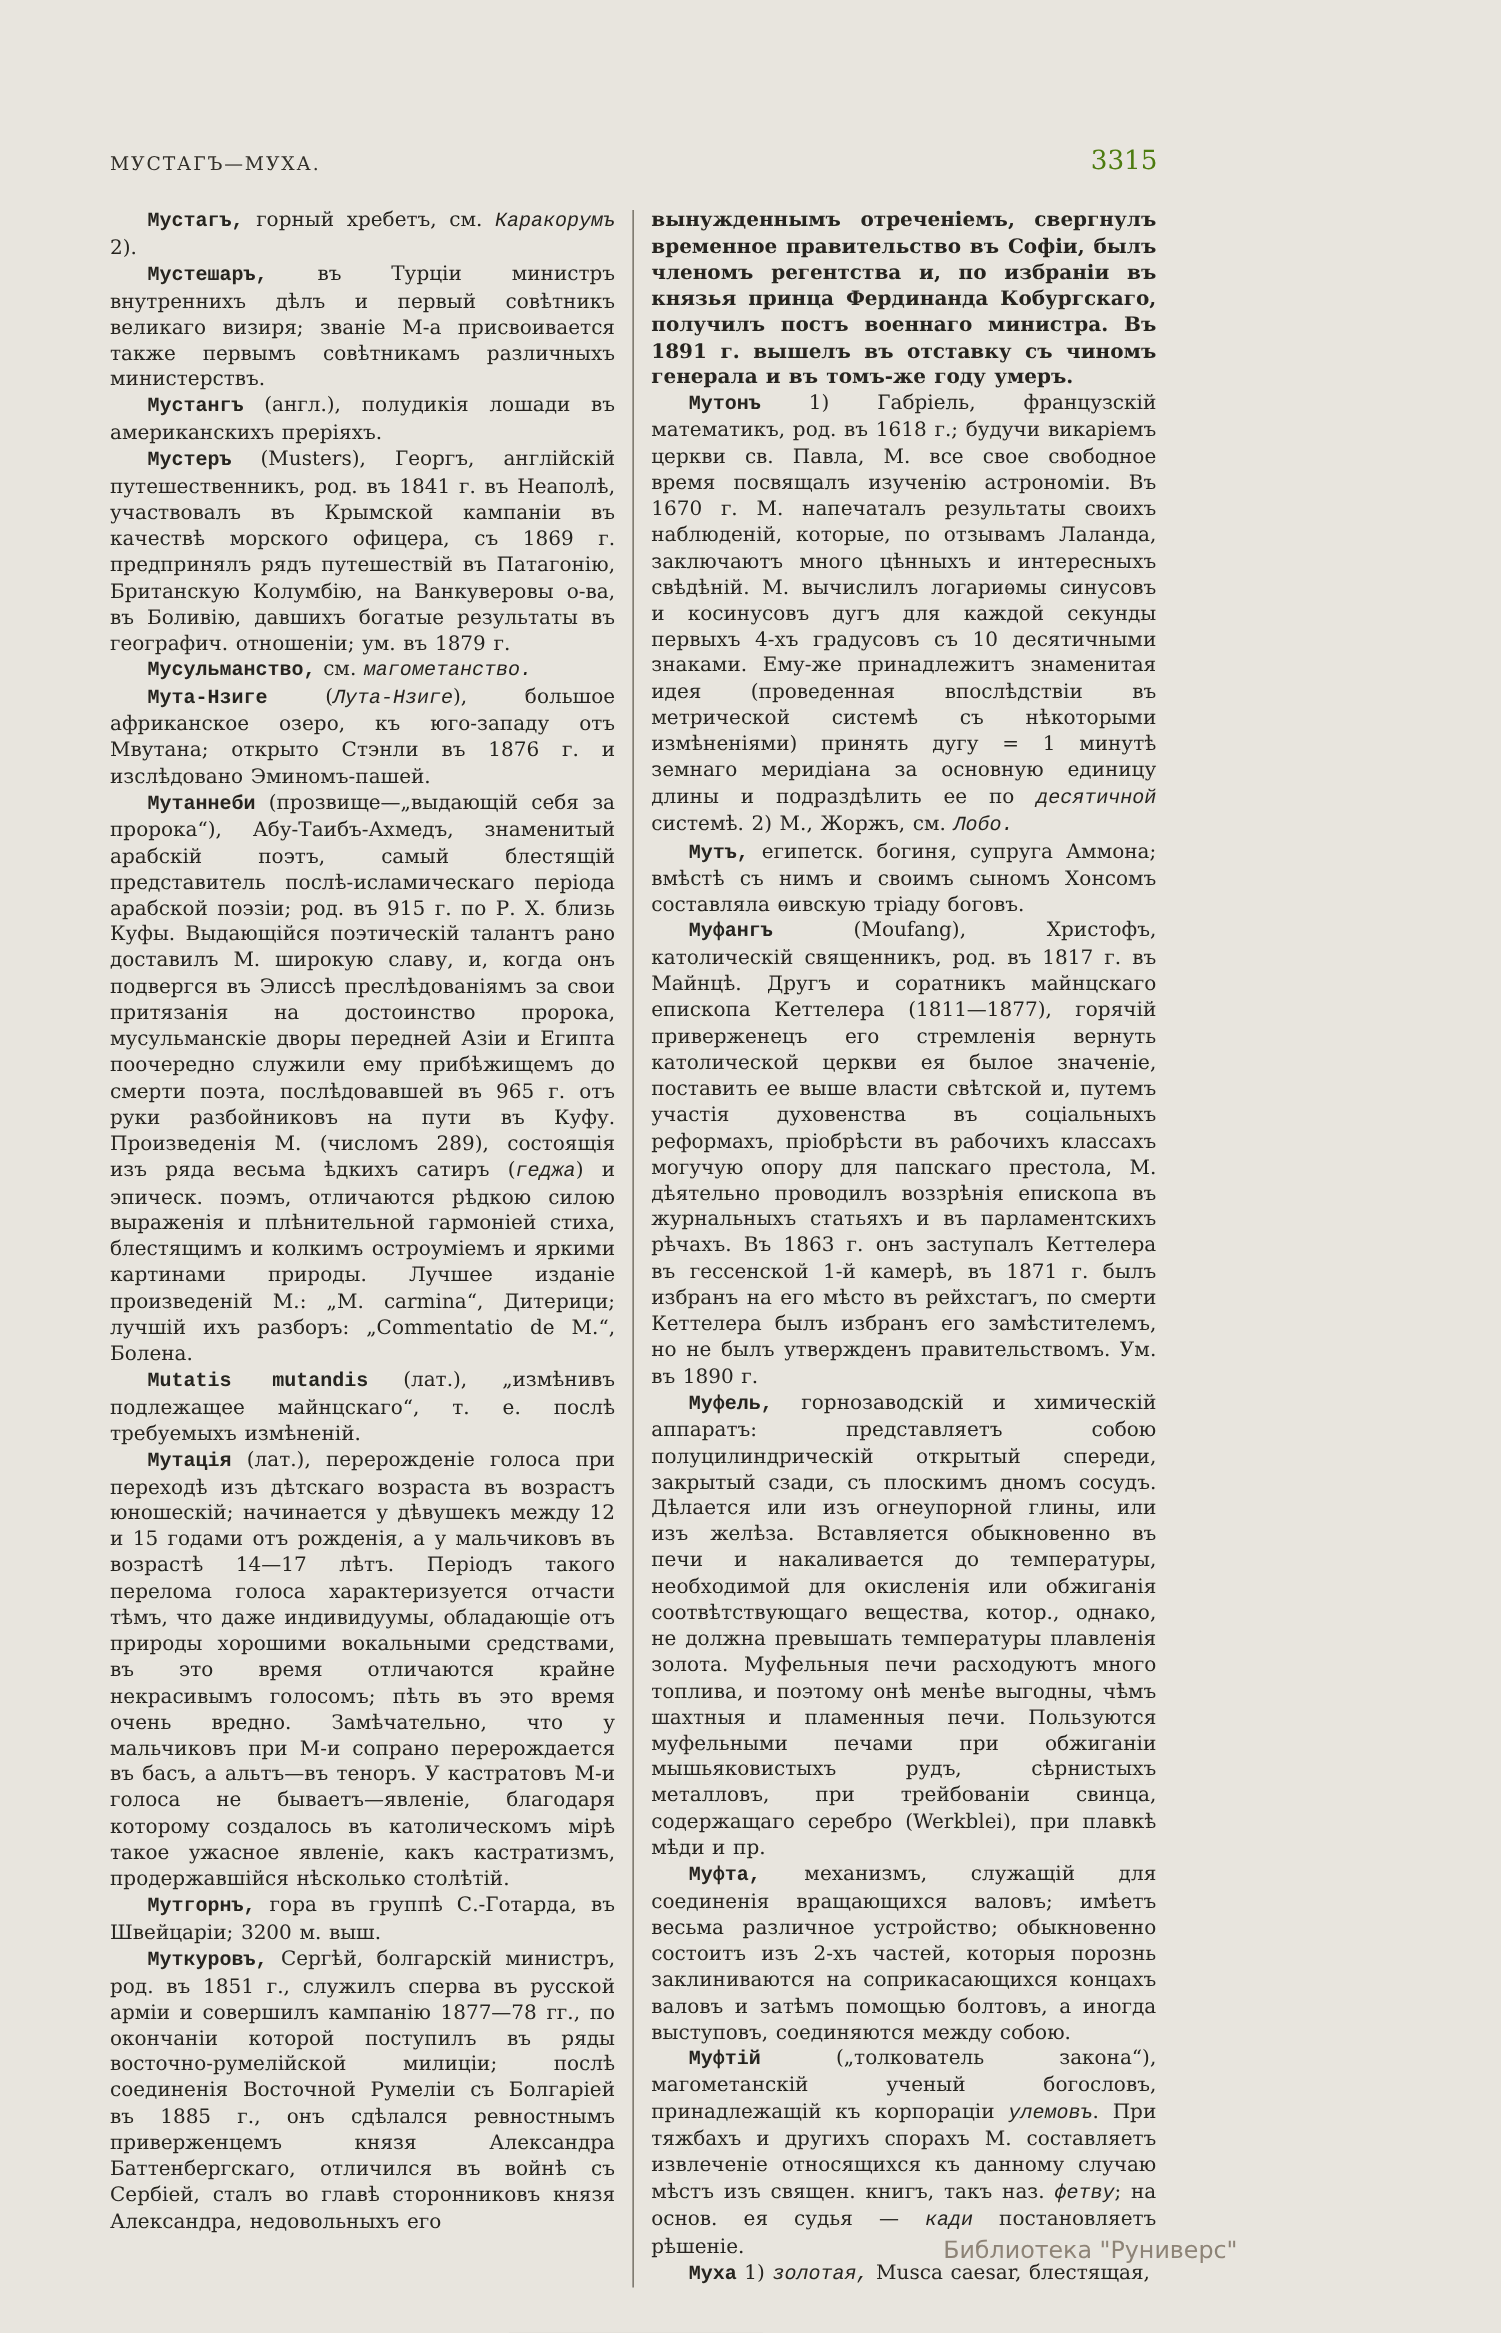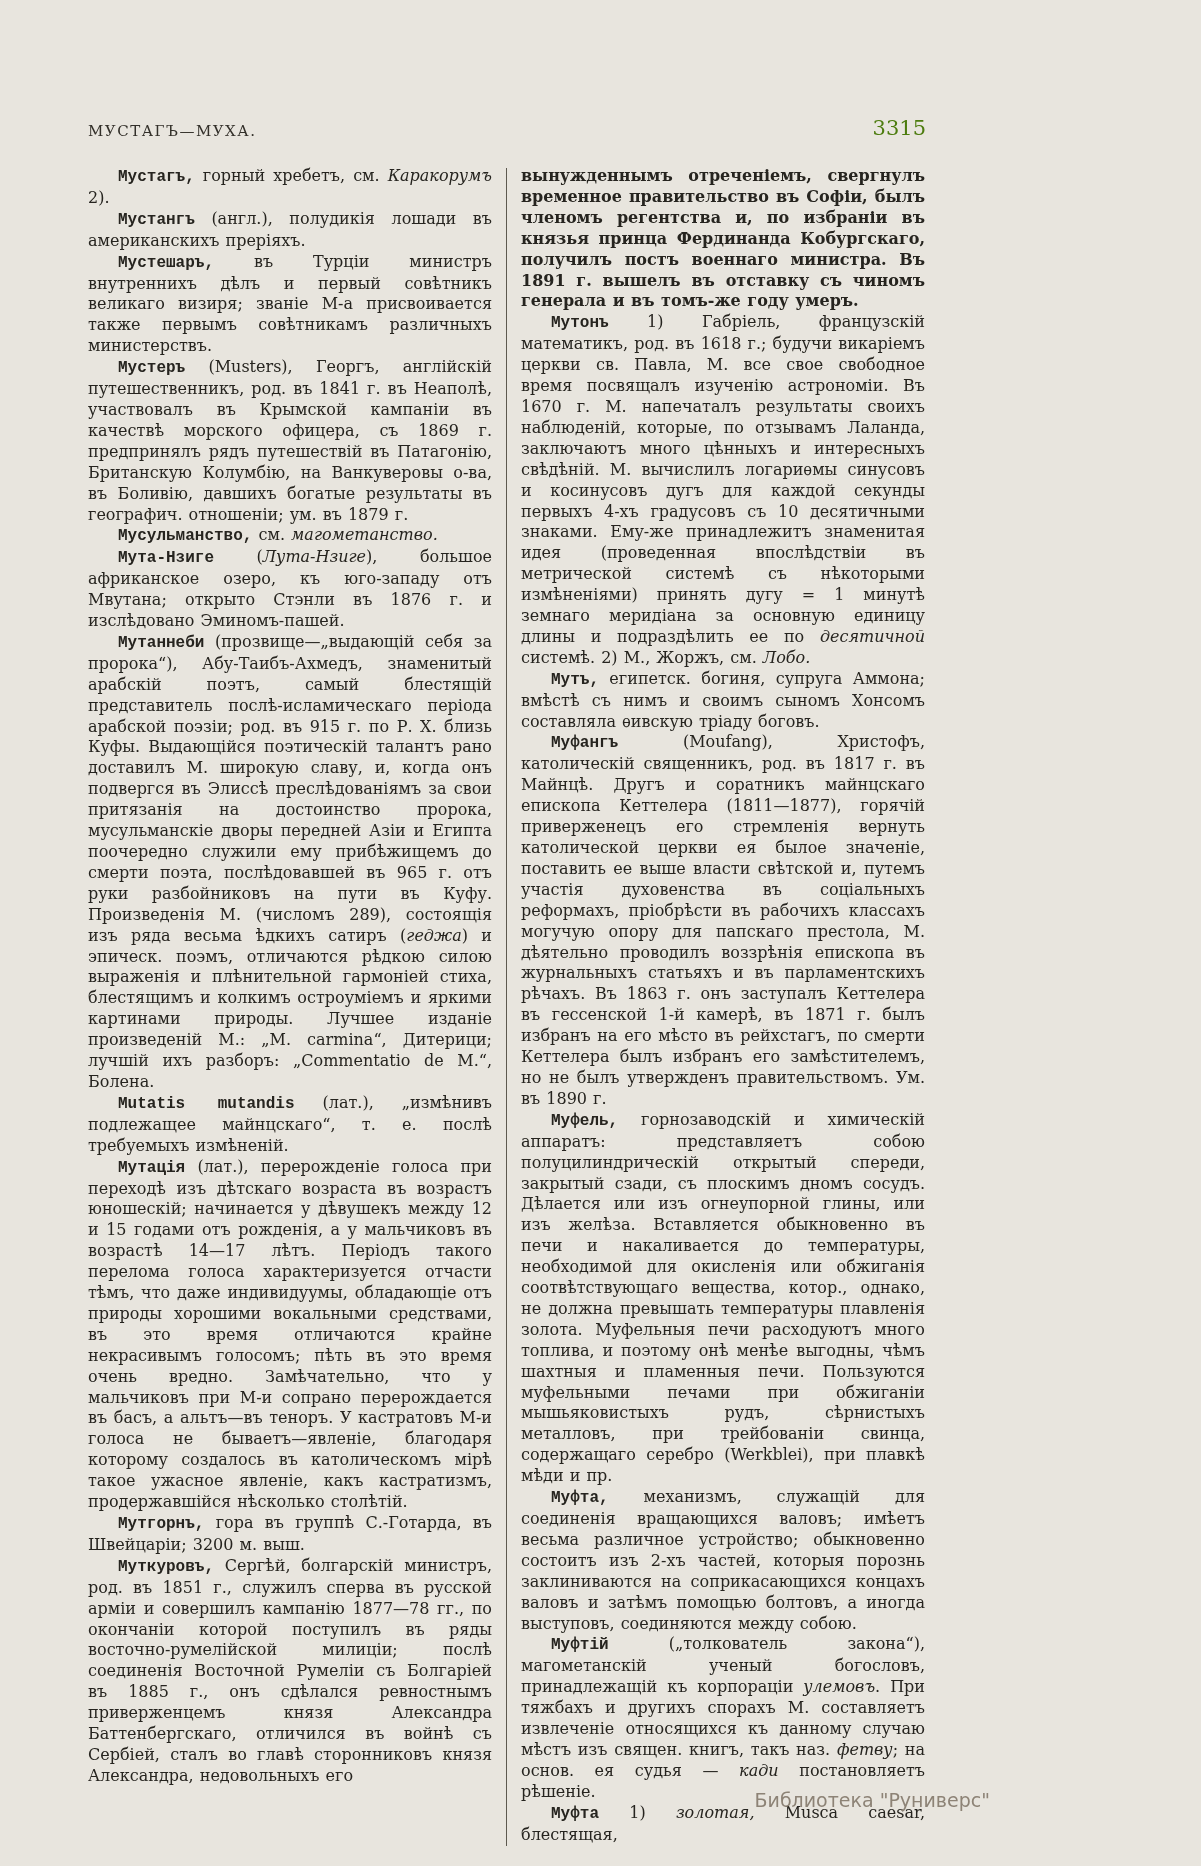--- a/index.html
+++ b/index.html
@@ -53,21 +53,21 @@
   p.entry{
     margin:0;
     font-size:16px;
     line-height:20.9px;
     text-align:justify;
     text-indent:30px;
     word-spacing:1px;
   }
   p.entry.cont{text-indent:0;font-weight:bold;}
   .bold{font-weight:bold;font-family:Liberation Mono, monospace;}
-  .italic{font-style:italic;}
+  .italic{font-style:italic;font-family:Liberation Mono, monospace;}
   .watermark{
     position:absolute;
     top:1789px;
     right:211px;
     font-family:"DejaVu Sans",sans-serif;
     font-size:19px;
     color:#8d8376;
   }
 </style>
 </head>
@@ -75,38 +75,38 @@
 
 <div class="page">
   <div class="text-block">
     <div class="header">
       <div class="header-title">МУСТАГЪ—МУХА.</div>
       <div class="page-number">3315</div>
     </div>
     <div class="columns">
       <div class="column" id="col-left">
           <p class="entry"><span class="bold">Мустагъ,</span><span> горный хребетъ, см. </span><span class="italic">Каракорумъ</span><span> 2).</span></p>
+          <p class="entry"><span class="bold">Мустешаръ,</span><span> въ Турціи министръ внутреннихъ дѣлъ и первый совѣтникъ великаго визиря; званіе М-а присвоивается также первымъ совѣтникамъ различныхъ министерствъ.</span></p>
           <p class="entry"><span class="bold">Мустангъ</span><span> (англ.), полудикія лошади въ американскихъ преріяхъ.</span></p>
-          <p class="entry"><span class="bold">Мустешаръ,</span><span> въ Турціи министръ внутреннихъ дѣлъ и первый совѣтникъ великаго визиря; званіе М-а присвоивается также первымъ совѣтникамъ различныхъ министерствъ.</span></p>
           <p class="entry"><span class="bold">Мустеръ</span><span> (Musters), Георгъ, англійскій путешественникъ, род. въ 1841 г. въ Неаполѣ, участвовалъ въ Крымской кампаніи въ качествѣ морского офицера, съ 1869 г. предпринялъ рядъ путешествій въ Патагонію, Британскую Колумбію, на Ванкуверовы о-ва, въ Боливію, давшихъ богатые результаты въ географич. отношеніи; ум. въ 1879 г.</span></p>
           <p class="entry"><span class="bold">Мусульманство,</span><span> см. </span><span class="italic">магометанство.</span></p>
           <p class="entry"><span class="bold">Мута-Нзиге</span><span> (</span><span class="italic">Лута-Нзиге</span><span>), большое африканское озеро, къ юго-западу отъ Мвутана; открыто Стэнли въ 1876 г. и изслѣдовано Эминомъ-пашей.</span></p>
           <p class="entry"><span class="bold">Мутаннеби</span><span> (прозвище—„выдающій себя за пророка“), Абу-Таибъ-Ахмедъ, знаменитый арабскій поэтъ, самый блестящій представитель послѣ-исламическаго періода арабской поэзіи; род. въ 915 г. по Р. Х. близь Куфы. Выдающійся поэтическій талантъ рано доставилъ М. широкую славу, и, когда онъ подвергся въ Элиссѣ преслѣдованіямъ за свои притязанія на достоинство пророка, мусульманскіе дворы передней Азіи и Египта поочередно служили ему прибѣжищемъ до смерти поэта, послѣдовавшей въ 965 г. отъ руки разбойниковъ на пути въ Куфу. Произведенія М. (числомъ 289), состоящія изъ ряда весьма ѣдкихъ сатиръ (</span><span class="italic">геджа</span><span>) и эпическ. поэмъ, отличаются рѣдкою силою выраженія и плѣнительной гармоніей стиха, блестящимъ и колкимъ остроуміемъ и яркими картинами природы. Лучшее изданіе произведеній М.: „М. carmina“, Дитерици; лучшій ихъ разборъ: „Commentatio de M.“, Болена.</span></p>
           <p class="entry"><span class="bold">Mutatis mutandis</span><span> (лат.), „измѣнивъ подлежащее майнцскаго“, т. е. послѣ требуемыхъ измѣненій.</span></p>
           <p class="entry"><span class="bold">Мутація</span><span> (лат.), перерожденіе голоса при переходѣ изъ дѣтскаго возраста въ возрастъ юношескій; начинается у дѣвушекъ между 12 и 15 годами отъ рожденія, а у мальчиковъ въ возрастѣ 14—17 лѣтъ. Періодъ такого перелома голоса характеризуется отчасти тѣмъ, что даже индивидуумы, обладающіе отъ природы хорошими вокальными средствами, въ это время отличаются крайне некрасивымъ голосомъ; пѣть въ это время очень вредно. Замѣчательно, что у мальчиковъ при М-и сопрано перерождается въ басъ, а альтъ—въ теноръ. У кастратовъ М-и голоса не бываетъ—явленіе, благодаря которому создалось въ католическомъ мірѣ такое ужасное явленіе, какъ кастратизмъ, продержавшійся нѣсколько столѣтій.</span></p>
           <p class="entry"><span class="bold">Мутгорнъ,</span><span> гора въ группѣ С.-Готарда, въ Швейцаріи; 3200 м. выш.</span></p>
           <p class="entry"><span class="bold">Муткуровъ,</span><span> Сергѣй, болгарскій министръ, род. въ 1851 г., служилъ сперва въ русской арміи и совершилъ кампанію 1877—78 гг., по окончаніи которой поступилъ въ ряды восточно-румелійской милиціи; послѣ соединенія Восточной Румеліи съ Болгаріей въ 1885 г., онъ сдѣлался ревностнымъ приверженцемъ князя Александра Баттенбергскаго, отличился въ войнѣ съ Сербіей, сталъ во главѣ сторонниковъ князя Александра, недовольныхъ его</span></p>
         </div>
       <div class="divider"></div>
       <div class="column" id="col-right">
           <p class="entry cont"><span>вынужденнымъ отреченіемъ, свергнулъ временное правительство въ Софіи, былъ членомъ регентства и, по избраніи въ князья принца Фердинанда Кобургскаго, получилъ постъ военнаго министра. Въ 1891 г. вышелъ въ отставку съ чиномъ генерала и въ томъ-же году умеръ.</span></p>
           <p class="entry"><span class="bold">Мутонъ</span><span> 1) Габріель, французскій математикъ, род. въ 1618 г.; будучи викаріемъ церкви св. Павла, М. все свое свободное время посвящалъ изученію астрономіи. Въ 1670 г. М. напечаталъ результаты своихъ наблюденій, которые, по отзывамъ Лаланда, заключаютъ много цѣнныхъ и интересныхъ свѣдѣній. М. вычислилъ логариѳмы синусовъ и косинусовъ дугъ для каждой секунды первыхъ 4-хъ градусовъ съ 10 десятичными знаками. Ему-же принадлежитъ знаменитая идея (проведенная впослѣдствіи въ метрической системѣ съ нѣкоторыми измѣненіями) принять дугу = 1 минутѣ земнаго меридіана за основную единицу длины и подраздѣлить ее по </span><span class="italic">десятичной</span><span> системѣ. 2) М., Жоржъ, см. </span><span class="italic">Лобо.</span></p>
           <p class="entry"><span class="bold">Мутъ,</span><span> египетск. богиня, супруга Аммона; вмѣстѣ съ нимъ и своимъ сыномъ Хонсомъ составляла ѳивскую тріаду боговъ.</span></p>
           <p class="entry"><span class="bold">Муфангъ</span><span> (Moufang), Христофъ, католическій священникъ, род. въ 1817 г. въ Майнцѣ. Другъ и соратникъ майнцскаго епископа Кеттелера (1811—1877), горячій приверженецъ его стремленія вернуть католической церкви ея былое значеніе, поставить ее выше власти свѣтской и, путемъ участія духовенства въ соціальныхъ реформахъ, пріобрѣсти въ рабочихъ классахъ могучую опору для папскаго престола, М. дѣятельно проводилъ воззрѣнія епископа въ журнальныхъ статьяхъ и въ парламентскихъ рѣчахъ. Въ 1863 г. онъ заступалъ Кеттелера въ гессенской 1-й камерѣ, въ 1871 г. былъ избранъ на его мѣсто въ рейхстагъ, по смерти Кеттелера былъ избранъ его замѣстителемъ, но не былъ утвержденъ правительствомъ. Ум. въ 1890 г.</span></p>
           <p class="entry"><span class="bold">Муфель,</span><span> горнозаводскій и химическій аппаратъ: представляетъ собою полуцилиндрическій открытый спереди, закрытый сзади, съ плоскимъ дномъ сосудъ. Дѣлается или изъ огнеупорной глины, или изъ желѣза. Вставляется обыкновенно въ печи и накаливается до температуры, необходимой для окисленія или обжиганія соотвѣтствующаго вещества, котор., однако, не должна превышать температуры плавленія золота. Муфельныя печи расходуютъ много топлива, и поэтому онѣ менѣе выгодны, чѣмъ шахтныя и пламенныя печи. Пользуются муфельными печами при обжиганіи мышьяковистыхъ рудъ, сѣрнистыхъ металловъ, при трейбованіи свинца, содержащаго серебро (Werkblei), при плавкѣ мѣди и пр.</span></p>
           <p class="entry"><span class="bold">Муфта,</span><span> механизмъ, служащій для соединенія вращающихся валовъ; имѣетъ весьма различное устройство; обыкновенно состоитъ изъ 2-хъ частей, которыя порознь заклиниваются на соприкасающихся концахъ валовъ и затѣмъ помощью болтовъ, а иногда выступовъ, соединяются между собою.</span></p>
           <p class="entry"><span class="bold">Муфтій</span><span> („толкователь закона“), магометанскій ученый богословъ, принадлежащій къ корпораціи </span><span class="italic">улемовъ</span><span>. При тяжбахъ и другихъ спорахъ М. составляетъ извлеченіе относящихся къ данному случаю мѣстъ изъ священ. книгъ, такъ наз. </span><span class="italic">фетву</span><span>; на основ. ея судья — </span><span class="italic">кади</span><span> постановляетъ рѣшеніе.</span></p>
-          <p class="entry"><span class="bold">Муфта</span><span> 1) </span><span class="italic">золотая,</span><span> Musca caesar, блестящая,</span></p>
+          <p class="entry"><span class="bold">Муха</span><span> 1) </span><span class="italic">золотая,</span><span> Musca caesar, блестящая,</span></p>
         </div>
     </div>
   </div>
   <div class="watermark">Библиотека "Руниверс"</div>
 </div>
 
 </body></html>

